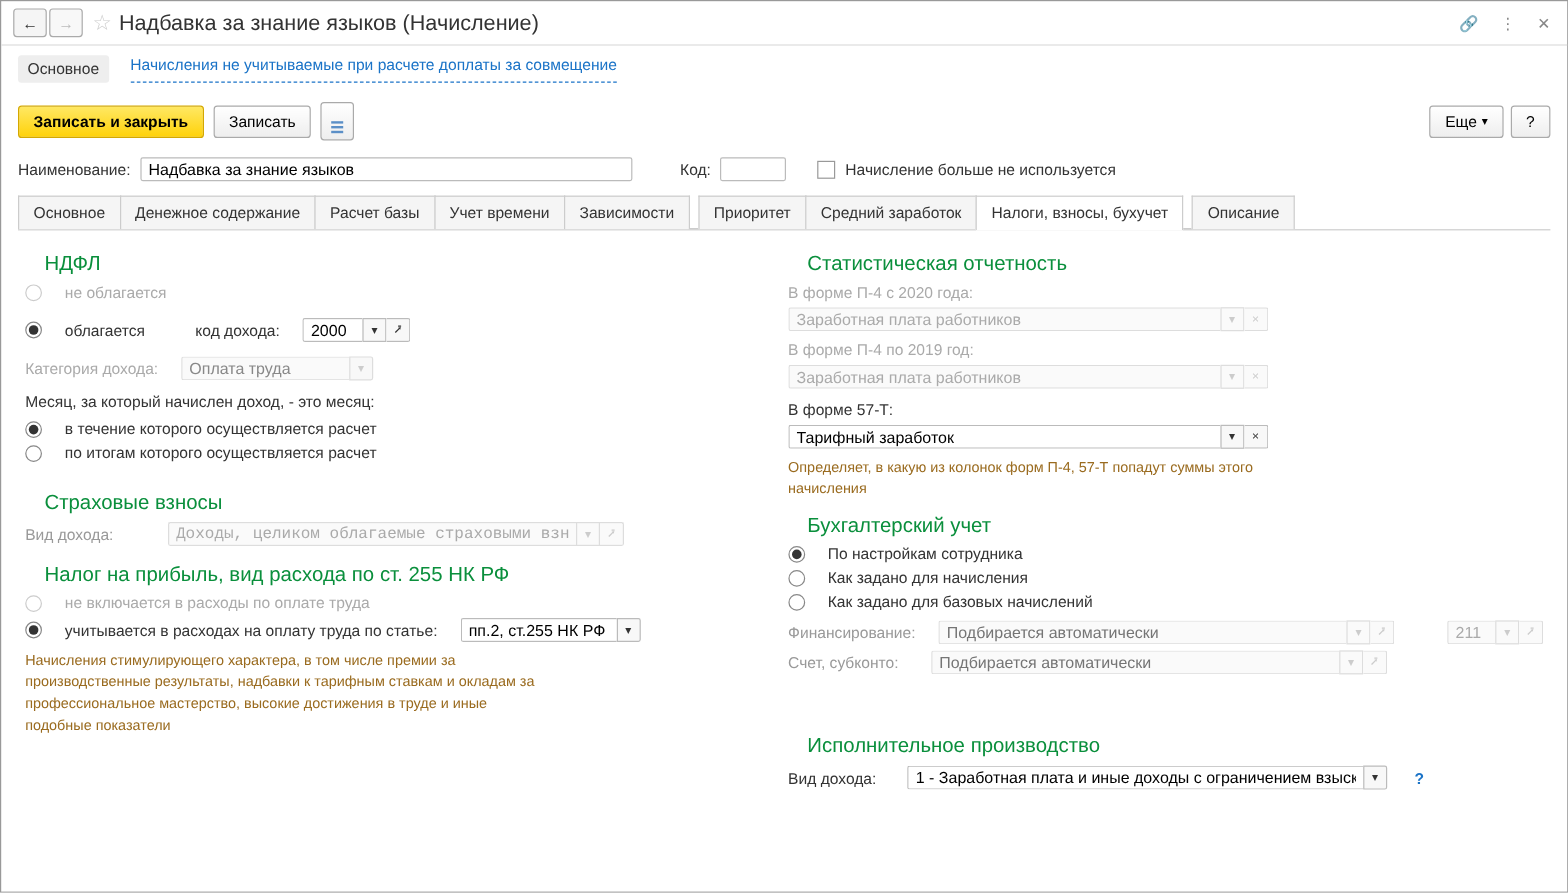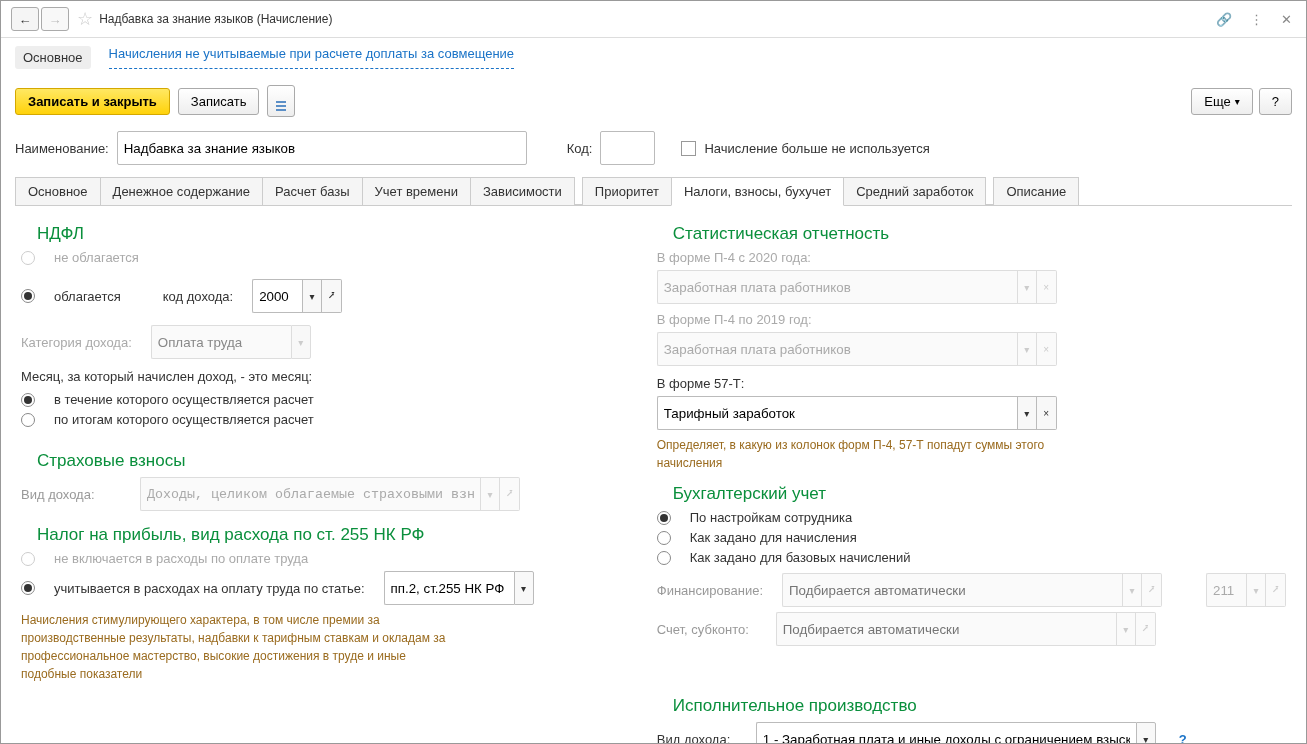--- a/index.html
+++ b/index.html
@@ -2,36 +2,36 @@
 <html><head>
 <meta charset="utf-8">
 <style>
 * { box-sizing: border-box; margin: 0; padding: 0; }
 body { font-family: Arial, sans-serif; font-size: 13px; color: #333; background: #fff; }
 .window { border: 1px solid #999; width: 1307px; height: 744px; display: flex; flex-direction: column; }
 .titlebar { display: flex; align-items: center; padding: 6px 10px; border-bottom: 1px solid #ddd; }
 .nav-btn { width: 28px; height: 24px; border: 1px solid #aaa; background: #f5f5f5; display: inline-flex; align-items: center; justify-content: center; border-radius: 3px; margin-right: 2px; cursor: pointer; }
 .nav-btn.disabled { color: #bbb; background: #f8f8f8; }
 .star-ic { margin: 0 6px; color: #ccc; font-size: 18px; }
-.title-text { font-size: 12px; color: #333; }
+.title-text { font-size: 18px; color: #333; }
 .title-right { margin-left: auto; display: flex; gap: 10px; align-items: center; color: #888; }
 .title-right span { cursor: pointer; padding: 2px 4px; }
 .subnav { padding: 8px 14px; display: flex; gap: 18px; }
 .subnav-item { cursor: pointer; padding: 4px 8px; }
 .subnav-item.active { background: #eee; border-radius: 3px; }
 .subnav-link { color: #1a73c7; border-bottom: 1px dashed #1a73c7; cursor: pointer; }
 .toolbar { padding: 8px 14px; display: flex; align-items: center; gap: 8px; }
 .btn { border: 1px solid #aaa; background: linear-gradient(#fff,#eee); padding: 5px 12px; border-radius: 3px; cursor: pointer; font-size: 13px; }
 .btn.primary { background: linear-gradient(#ffe863,#ffd20a); border-color: #d4a800; font-weight: bold; }
 .btn.icon { padding: 5px 8px; }
 .toolbar-right { margin-left: auto; display: flex; gap: 6px; }
 .btn-more { display: inline-flex; align-items: center; gap: 4px; }
 .form-row { padding: 6px 14px; display: flex; align-items: center; gap: 8px; }
 .lbl { color: #333; }
-.input { border: 1px solid #bbb; padding: 3px 6px; border-radius: 2px; background: #fff; height: 34px; }
+.input { border: 1px solid #bbb; padding: 3px 6px; border-radius: 2px; background: #fff; height: 20px; }
 .input.wide { width: 410px; }
 .input.small { width: 55px; }
 .chk { width: 15px; height: 15px; border: 1px solid #999; display: inline-block; }
 .tabs { display: flex; border-bottom: 1px solid #ccc; margin: 6px 14px 0; flex-wrap: wrap; }
 .tab { border: 1px solid #ccc; border-bottom: none; padding: 6px 12px; background: #f5f5f5; margin-right: -1px; cursor: pointer; position: relative; }
 .tab.active { background: #fff; border-bottom: 1px solid #fff; margin-bottom: -1px; z-index: 1; }
 .tab-gap { width: 8px; border-bottom: 1px solid #ccc; }
 .content { flex: 1; padding: 12px 20px; display: flex; gap: 40px; overflow: auto; }
 .col { flex: 1; }
 .section-h { color: #0a8f3c; font-size: 17px; margin: 6px 16px; }
@@ -105,22 +105,22 @@
   </div>
 
   <div class="tabs">
     <span class="tab">Основное</span>
     <span class="tab">Денежное содержание</span>
     <span class="tab">Расчет базы</span>
     <span class="tab">Учет времени</span>
     <span class="tab">Зависимости</span>
     <span class="tab-gap"></span>
     <span class="tab">Приоритет</span>
+    <span class="tab">Средний заработок</span>
     <span class="tab active">Налоги, взносы, бухучет</span>
-    <span class="tab">Средний заработок</span>
     <span class="tab-gap"></span>
     <span class="tab">Описание</span>
   </div>
 
   <div class="content">
     <div class="col">
       <div class="section-h">НДФЛ</div>
       <div class="radio-row">
         <span class="radio disabled"></span>
         <span class="disabled-text">не облагается</span>

